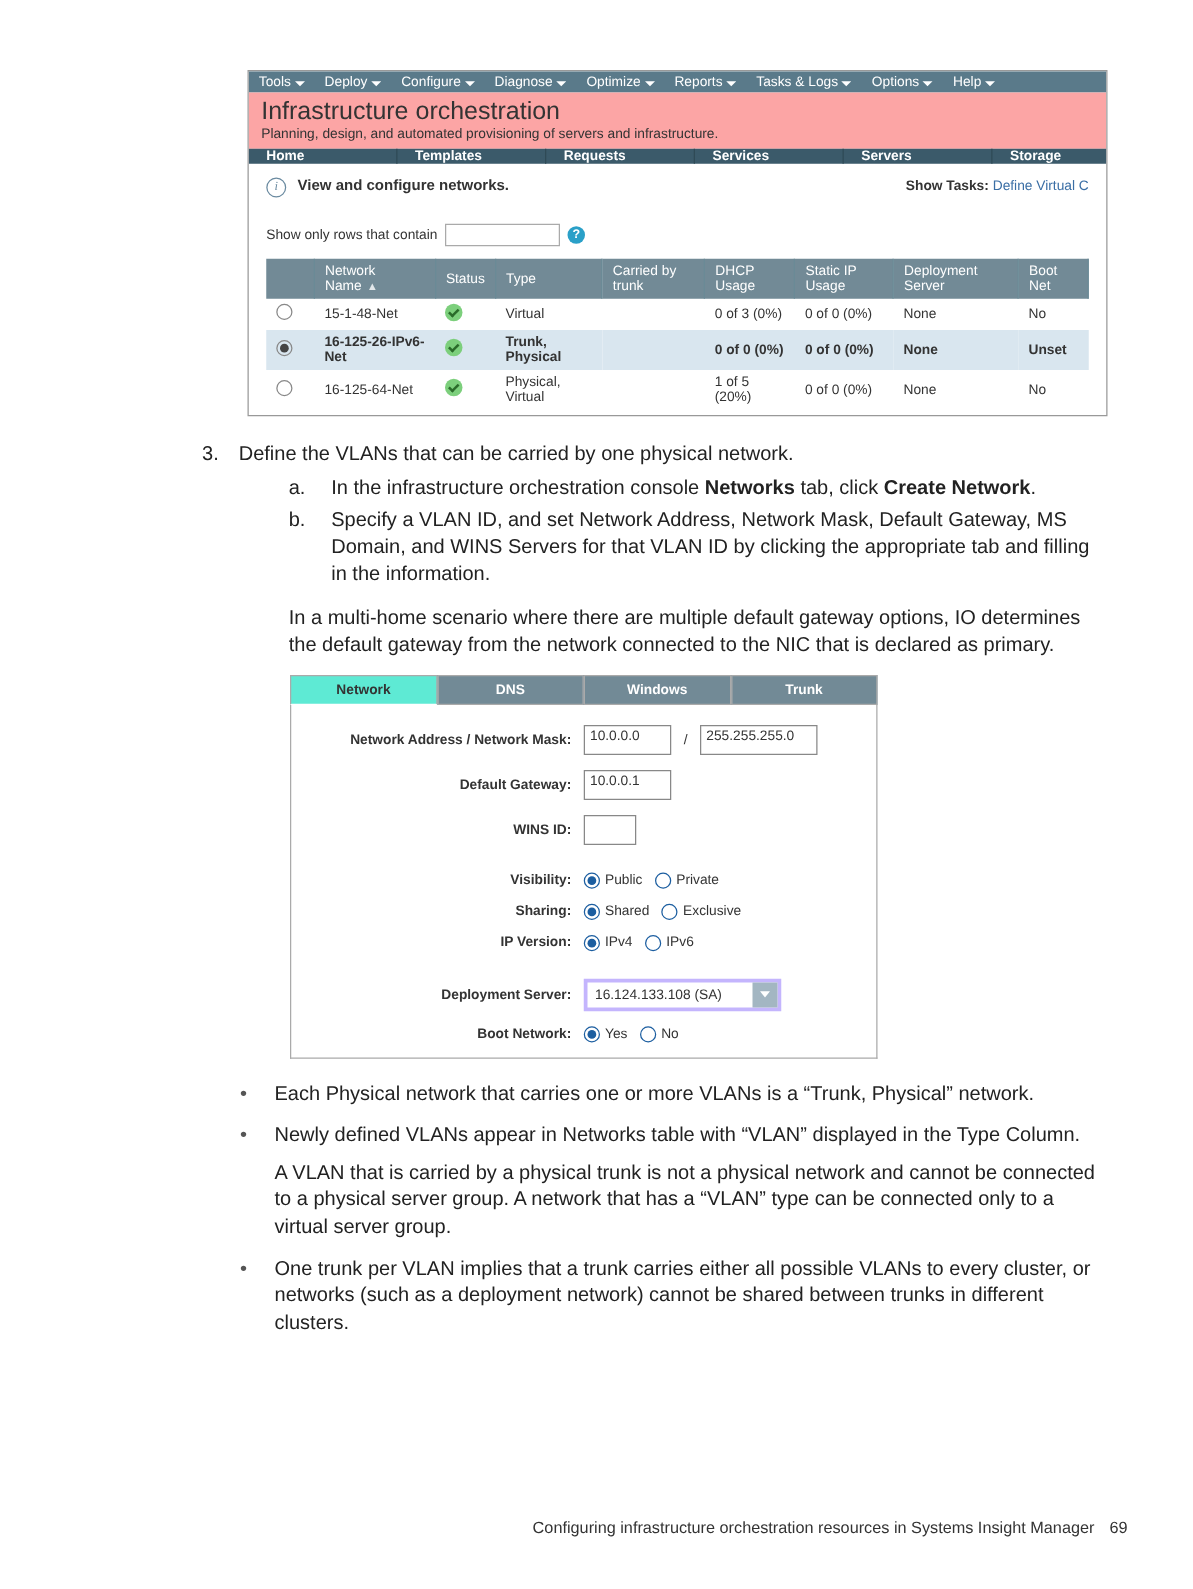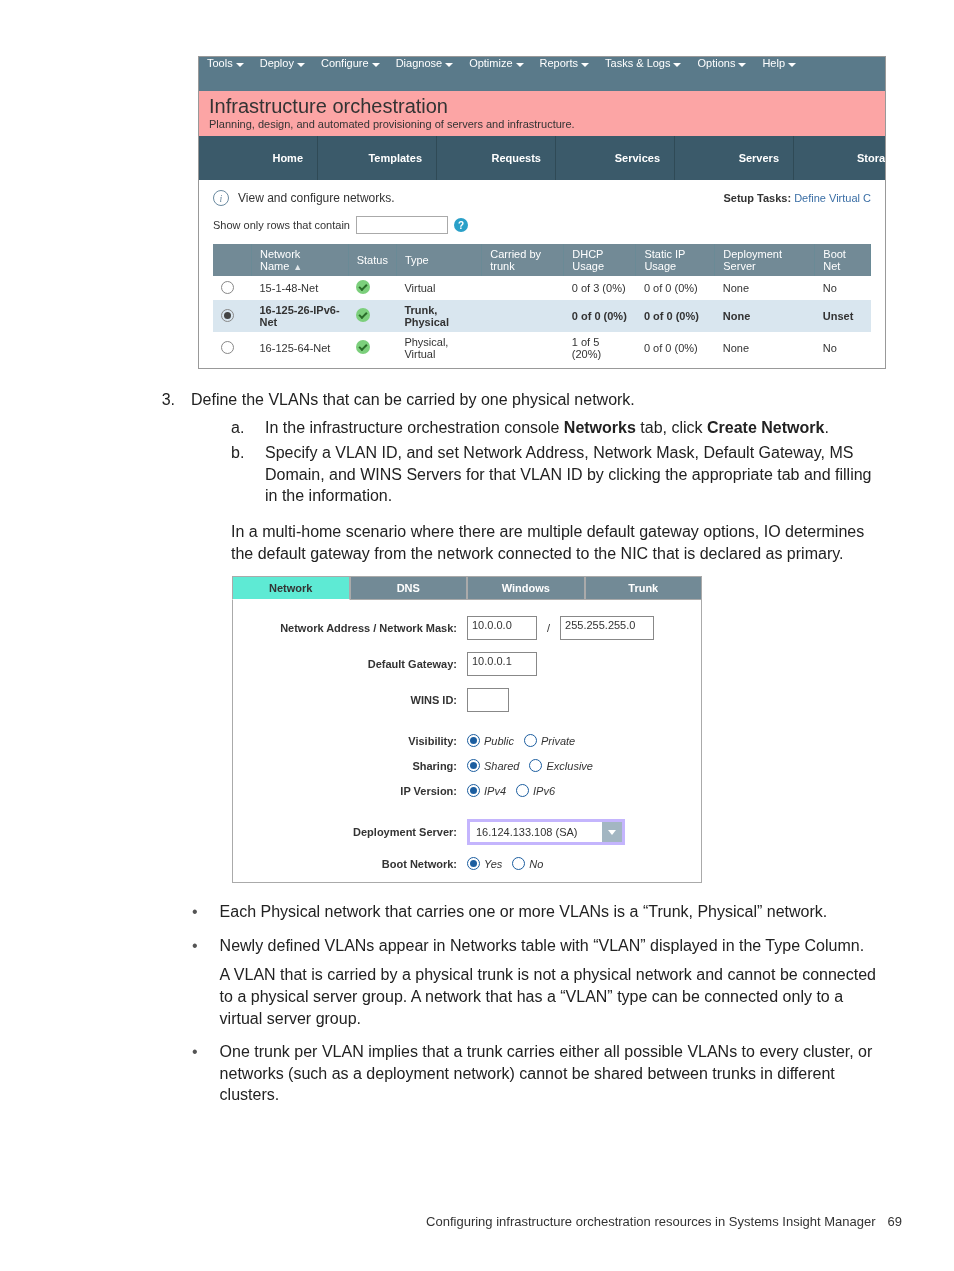--- a/index.html
+++ b/index.html
@@ -11,44 +11,44 @@
     --muted:#555;
   }
   html,body{margin:0;padding:0;background:#fff;color:var(--ink);
     font-family:"Segoe UI","Helvetica Neue",Arial,sans-serif;font-size:15px;}
   .page{width:954px;min-height:1271px;position:relative;box-sizing:border-box;
     padding:56px 68px 60px 68px;}
   
   .shot{margin-left:130px;margin-right:0;margin-bottom:20px;
     border:1px solid #999;font-size:11px;color:#333;overflow:hidden;}
   
-  .menubar{display:flex;background:var(--slate);color:#fff;height:34px;
-    align-items:flex-start;font-size:11px;}
+  .menubar{display:flex;background:var(--slate);color:#fff;height:17px;
+    align-items:center;font-size:11px;}
   .menubar .mitem{padding:0 8px;display:flex;align-items:center;gap:3px;}
   .mitem .tri::after{content:"";display:inline-block;border-left:4px solid transparent;
     border-right:4px solid transparent;border-top:4px solid #fff;}
   
   .ioh{padding:4px 10px 6px 10px;background:#fca5a5;}
   .ioh h2{margin:0;font-size:20px;font-weight:400;color:#333;}
   .ioh .sub{font-size:11px;color:#333;}
   
   .navtabs{display:flex;background:var(--slate-dark);}
-  .navtabs .ntab{flex:0 0 auto;min-width:90px;text-align:right;color:#fff;
-    font-size:11px;font-weight:700;padding:16px 14px;border-right:1px solid #2f4a56;}
+  .navtabs .ntab{flex:0 0 auto;min-width:90px;text-align:left;color:#fff;
+    font-size:11px;font-weight:700;padding:0 14px;border-right:1px solid #2f4a56;}
   
   .subarea{padding:10px 14px 4px 14px;}
   .subarea .row1{display:flex;justify-content:space-between;align-items:center;}
   .info-icon{display:inline-flex;width:14px;height:14px;border:1px solid #6a8aa0;
     border-radius:50%;align-items:center;justify-content:center;color:#6a8aa0;
     font-family:Georgia,serif;font-style:italic;font-size:10px;margin-right:6px;}
-  .vcn{font-size:12px;font-weight:400;color:#333;}
+  .vcn{font-size:12px;font-weight:700;color:#333;}
   .setup{font-size:11px;}
   .setup b{color:#333;font-weight:700;}
   .setup a{color:var(--link-blue);text-decoration:none;}
-  .subarea .row2{margin-top:10px;display:flex;align-items:center;gap:6px;}
+  .subarea .row2{margin-top:21px;display:flex;align-items:center;gap:6px;}
   .filterbox{display:inline-block;width:90px;height:16px;border:1px solid #aaa;background:#fff;}
   .helpq{width:14px;height:14px;border-radius:50%;background:#2aa0c8;color:#fff;
     display:inline-flex;align-items:center;justify-content:center;font-size:10px;font-weight:700;}
   
   table.nets{border-collapse:collapse;width:100%;margin-top:10px;}
   table.nets thead th{background:var(--slate-header);color:#fff;font-size:11px;
     font-weight:400;text-align:left;padding:4px 8px;border-right:1px solid #6a8a96;}
   table.nets tbody td{font-size:11px;padding:4px 8px;color:#333;}
   table.nets tbody tr.selected td{background:#d9e6ef;font-weight:700;color:#333;}
   .sort-up{font-size:9px;opacity:.8;margin-left:4px;}
@@ -78,21 +78,21 @@
   .tabs2 .t{flex:1;text-align:center;padding:5px 0;font-size:11px;
     border:1px solid #aaa;}
   .tabs2 .t.active{background:#5eead4;font-weight:700;border-bottom:1px solid #fff;}
   .tabs2 .t.inactive{background:var(--slate-header);color:#fff;font-weight:700;}
   .panel2{border:1px solid #aaa;border-top:none;padding:16px 14px 0 14px;}
   .fr{display:flex;align-items:center;margin-bottom:12px;}
   .fr .lab{flex:0 0 210px;text-align:right;font-weight:700;padding-right:10px;}
   .fr .val{display:flex;align-items:center;gap:10px;}
   .tin{display:inline-block;height:18px;border:1px solid #888;background:#fff;
     padding:2px 4px;min-width:60px;}
-  .rad{display:inline-flex;align-items:center;gap:4px;font-style:italic;}
+  .rad{display:inline-flex;align-items:center;gap:4px;}
   .rad .rc{display:inline-block;width:11px;height:11px;border:1px solid #1c5ea0;
     border-radius:50%;position:relative;}
   .rad .rc.on::after{content:"";position:absolute;left:2px;top:2px;width:7px;height:7px;
     border-radius:50%;background:#1c5ea0;}
   .dd{display:flex;align-items:center;border:3px solid #c4b5fd;background:#fff;height:20px;}
   .dd .txt{padding:0 6px;min-width:120px;}
   .dd .btn{width:20px;height:20px;background:#a3b6c2;display:flex;align-items:center;
     justify-content:center;}
   .dd .btn::after{content:"";border-left:4px solid transparent;border-right:4px solid transparent;
     border-top:5px solid #fff;}
@@ -157,21 +157,21 @@
       <div class="ntab">Storage</div>
 
     </div>
     <div class="subarea">
       <div class="row1">
         <div>
           <span class="info-icon">i</span>
           <span class="vcn">View and configure networks.</span>
         </div>
         <div class="setup">
-          <b>Setup Tasks:</b>
+          <b>Show Tasks:</b>
           <a>Define Virtual C</a>
         </div>
       </div>
       <div class="row2">
         <span>Show only rows that contain</span>
         <span class="filterbox"></span>
         <span class="helpq">?</span>
       </div>
       <table class="nets">
         <thead>

